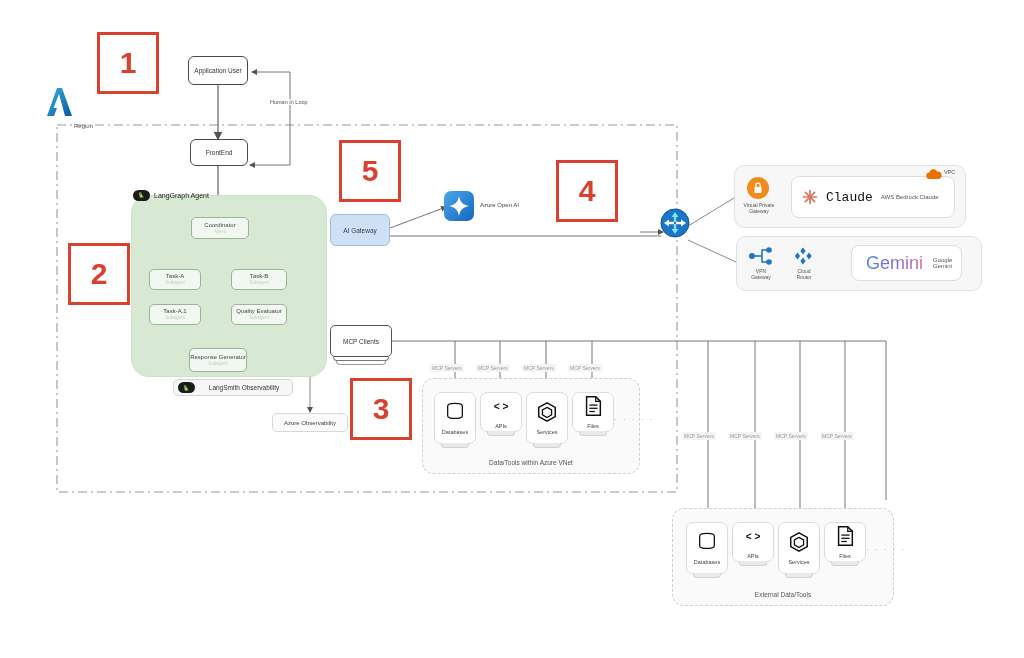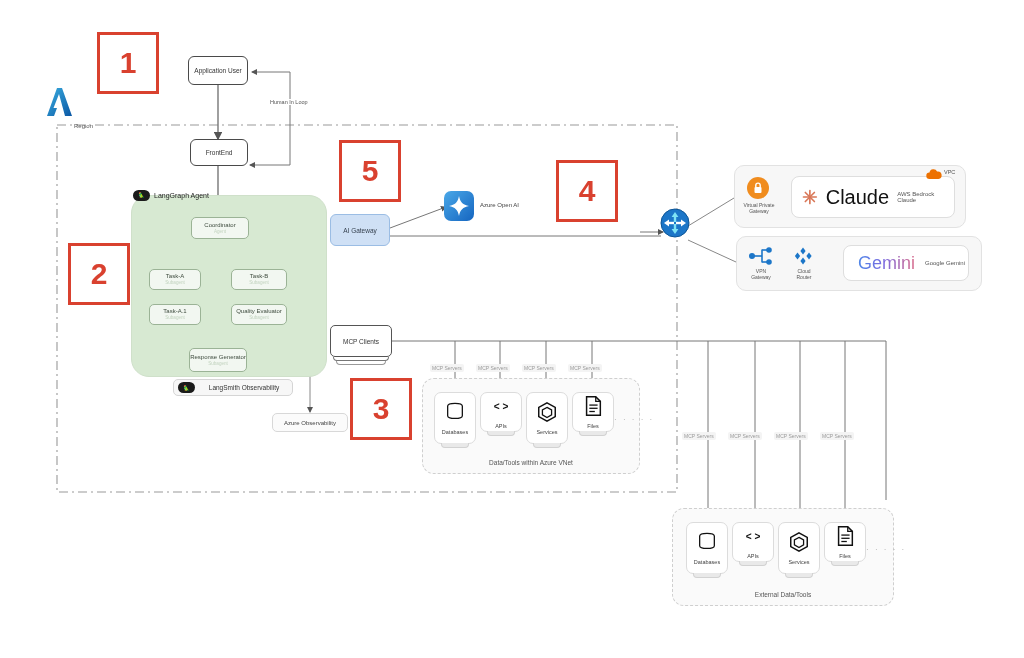--- a/index.html
+++ b/index.html
@@ -320,21 +320,21 @@
 
     <div class="provider-inner" style="left:56px;top:10px;width:164px;height:42px;padding-left:10px;gap:8px;">
       <svg width="16" height="16" viewBox="0 0 16 16">
         <g stroke="#d97757" stroke-width="1.7" stroke-linecap="round">
           <line x1="8" y1="1.5" x2="8" y2="14.5"></line>
           <line x1="1.5" y1="8" x2="14.5" y2="8"></line>
           <line x1="3.4" y1="3.4" x2="12.6" y2="12.6"></line>
           <line x1="12.6" y1="3.4" x2="3.4" y2="12.6"></line>
         </g>
       </svg>
-      <span style="font-size:20px;font-family:Liberation Sans, sans-serif;color:#111;">Claude</span>
+      <span style="font-size:13px;font-family:Liberation Mono, monospace;color:#111;">Claude</span>
       <span style="font-size:6px;color:#555;">AWS Bedrock Claude</span>
     </div>
 
     <svg style="position:absolute;left:190px;top:2px;" width="18" height="14" viewBox="0 0 18 14">
       <path d="M4.5 11 a3.2 3.2 0 0 1 0-6.4 a4 4 0 0 1 7.6-1.1 a3.4 3.4 0 0 1 1.4 7.5 Z" fill="#ed7100"></path>
     </svg>
     <div class="vpc-label" style="left:209px;top:3px;">VPC</div>
   </div>
 
   <div class="provider" style="left:736px;top:236px;width:246px;height:55px;">
@@ -356,21 +356,21 @@
       <g fill="#1c76c8">
         <path d="M10 0.5 L12.6 4 L10 7.5 L7.4 4 Z"></path>
         <path d="M10 10.5 L12.6 14 L10 17.5 L7.4 14 Z"></path>
         <path d="M1.5 5.5 L4.1 9 L1.5 12.5 L-1.1 9 Z" transform="translate(3,0)"></path>
         <path d="M17 5.5 L19.6 9 L17 12.5 L14.4 9 Z" transform="translate(-1,0)"></path>
       </g>
     </svg>
     <div class="gw-ico" style="left:46px;top:31px;width:42px;white-space:pre-line;">Cloud
 Router</div>
 
-    <div class="provider-inner" style="left:106px;top:8px;width:126px;height:36px;padding-left:14px;gap:10px;">
+    <div class="provider-inner" style="left:114px;top:8px;width:111px;height:36px;padding-left:14px;gap:10px;">
       <span style="font-size:18px;font-family:'Liberation Sans',sans-serif;
                    background:linear-gradient(90deg,#4e86e8 0%,#7a6ae0 45%,#d96b8a 100%);
                    -webkit-background-clip:text;background-clip:text;color:transparent;">Gemini</span>
       <span style="font-size:6px;color:#555;">Google Gemini</span>
     </div>
   </div>
 
   <div class="toolgroup" style="left:422px;top:378px;width:218px;height:96px;">
     <div class="tg-label">Data/Tools within Azure VNet</div>
   </div>

